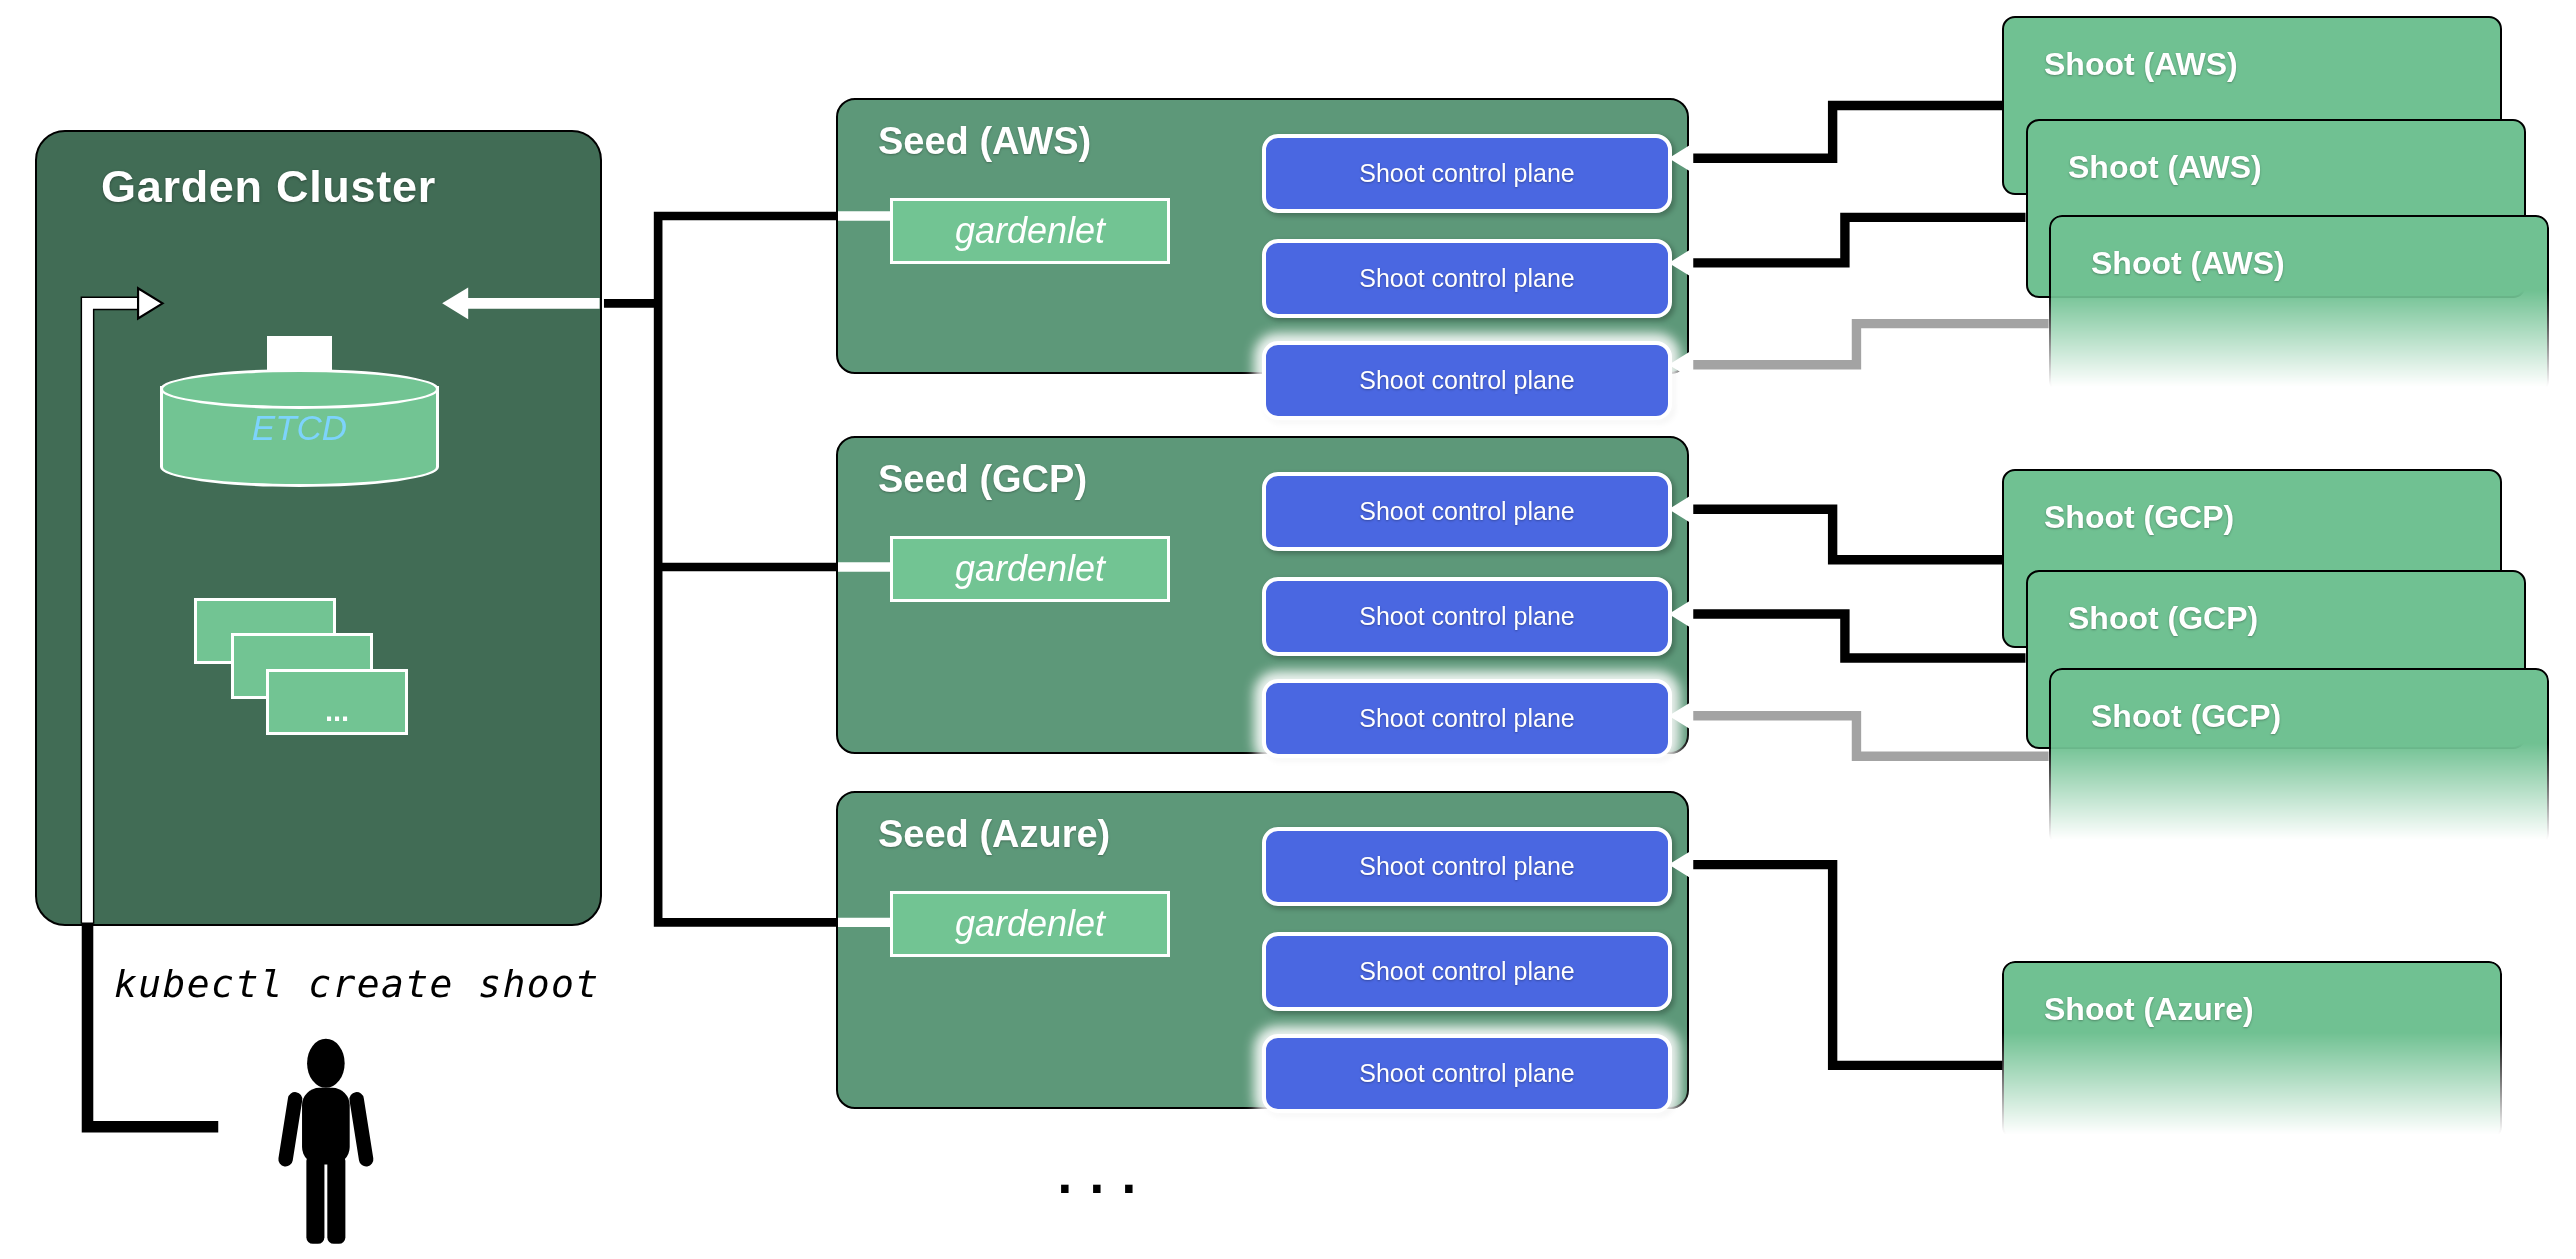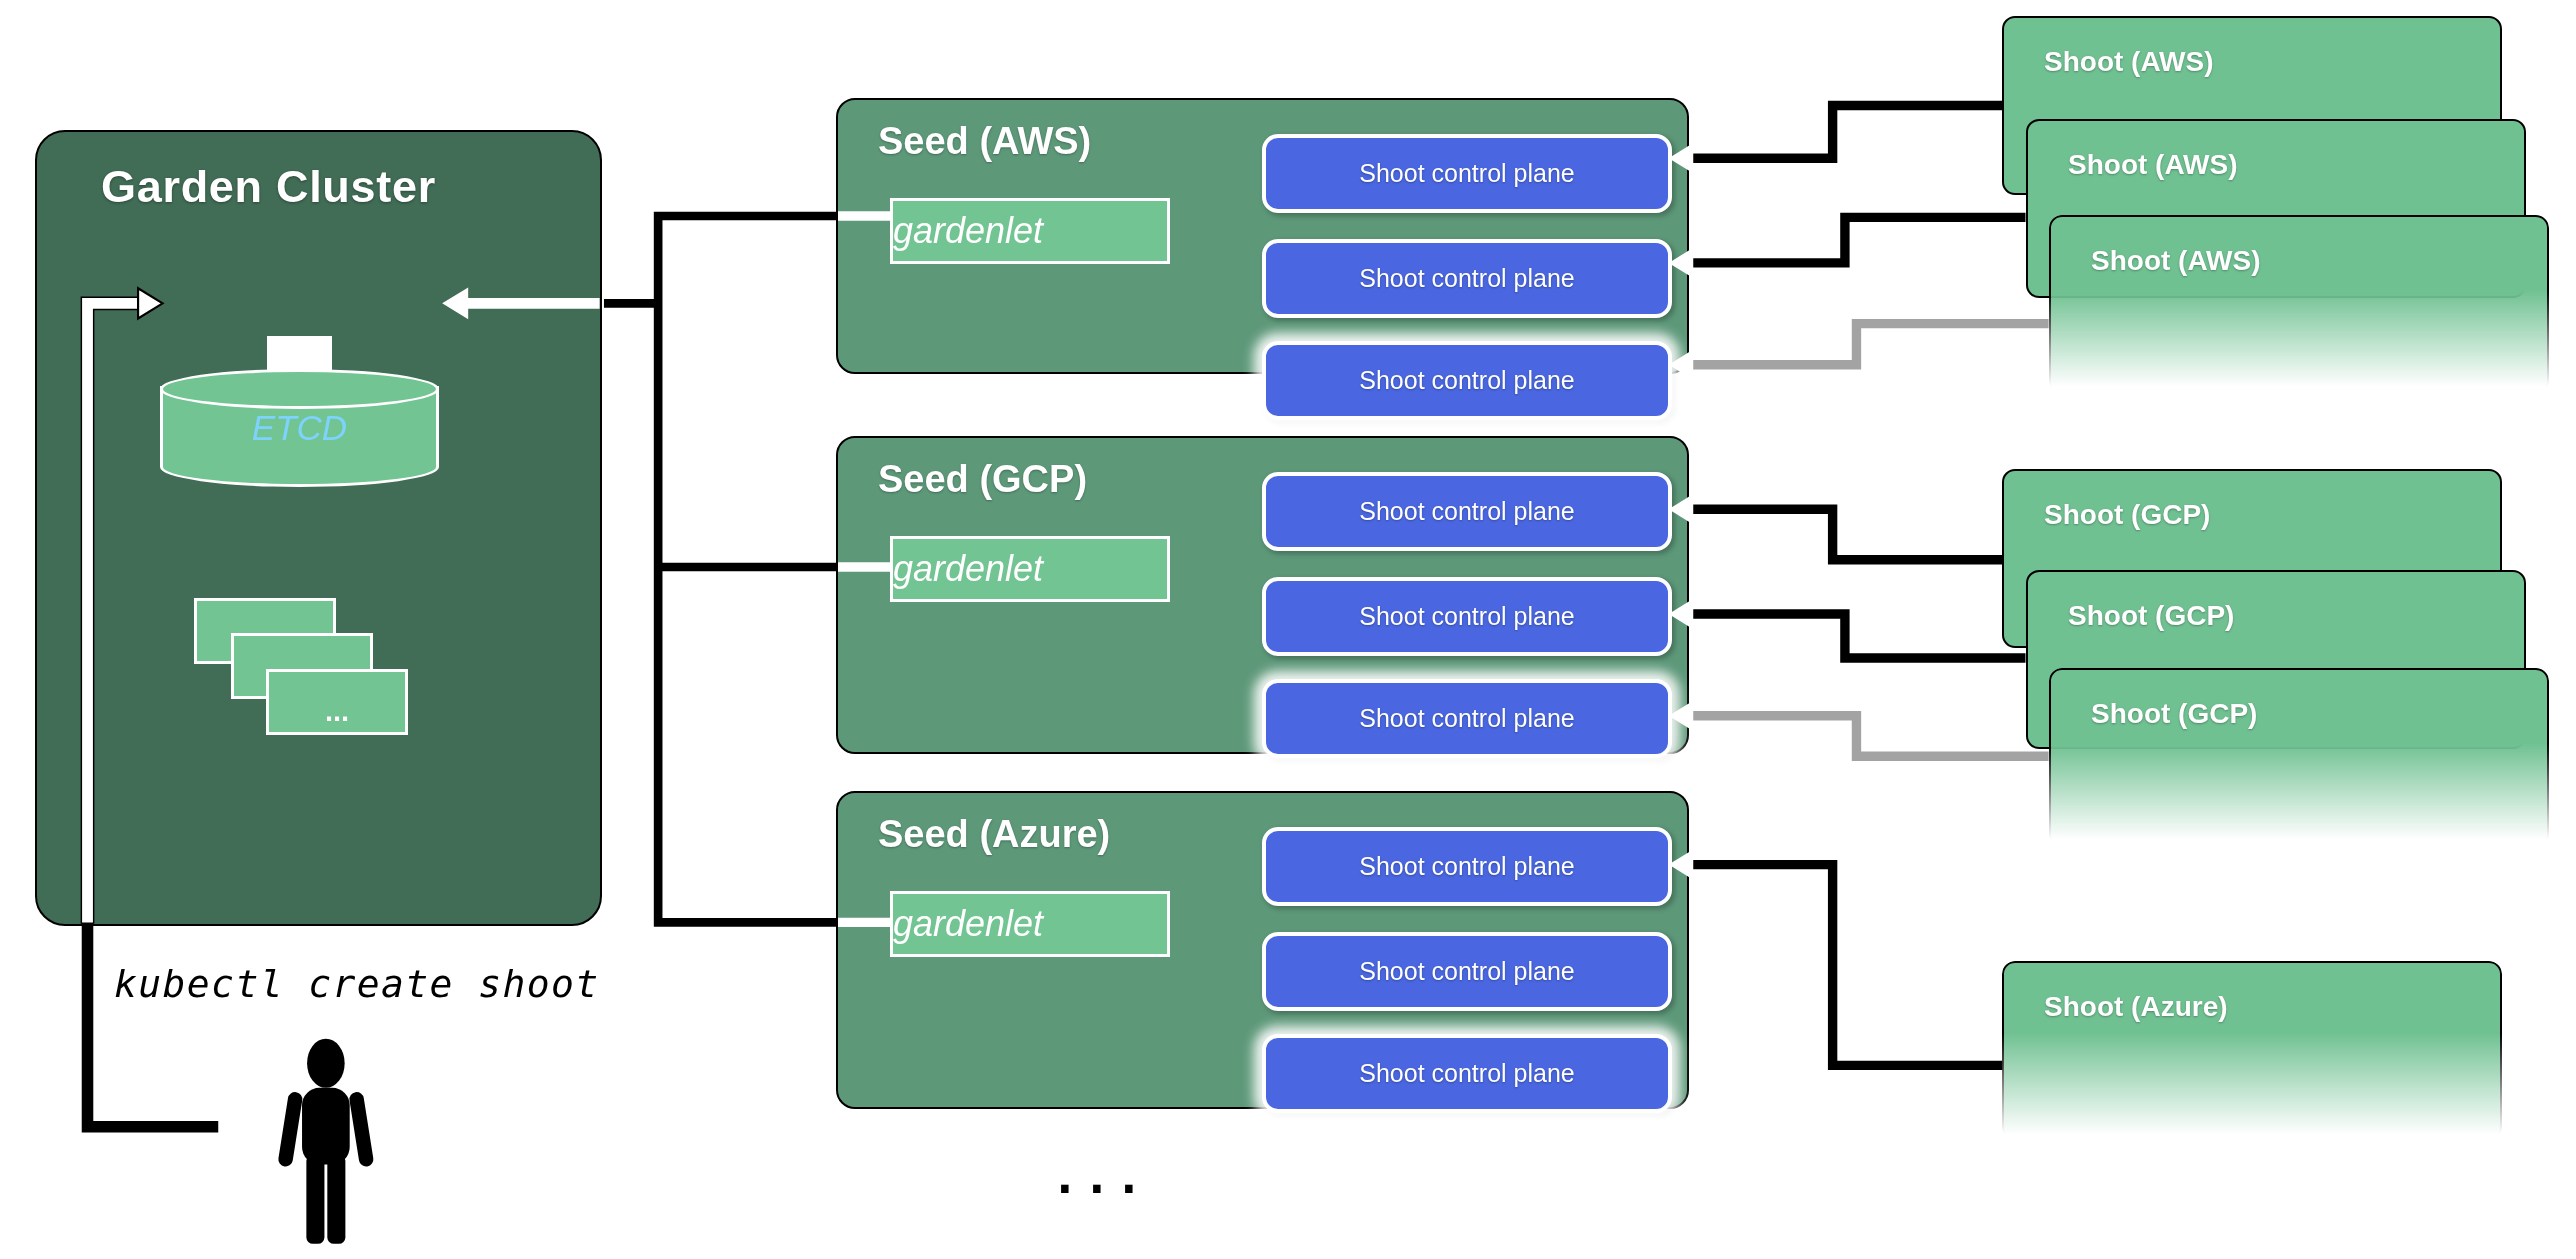--- a/index.html
+++ b/index.html
@@ -4,41 +4,41 @@
 <style>
   html,body{margin:0;padding:0;background:#fff;}
   #canvas{position:relative;width:2576px;height:1259px;background:#ffffff;overflow:hidden;
           font-family:"Liberation Sans", sans-serif;}
   .abs{position:absolute;box-sizing:border-box;}
   
   .garden{background:#416c55;border:2.2px solid #000;border-radius:30px;z-index:1;}
   .garden-title{color:#fff;font-size:45px;font-weight:bold;letter-spacing:0.7px;
                 text-shadow:0 1.4px 2.9px rgba(0,0,0,.35);white-space:nowrap;}
   .lightbox{background:#72c493;border:3.6px solid #fff;color:#fff;
-            display:flex;align-items:center;
+            display:flex;align-items:center;justify-content:center;
             font-style:italic;font-size:36px;}
   .conn-rect{background:#ffffff;}
   .etcd-ell{background:#72c493;border:3.6px solid #fff;border-radius:50%;}
   .etcd-body{background:#72c493;border-left:3.6px solid #fff;border-right:3.6px solid #fff;}
   .etcd-label{color:#7dd3fc;font-style:italic;font-size:35px;text-align:center;}
   .stackbox{background:#72c493;border:3.6px solid #fff;}
   .stack-ellipsis{color:#fff;font-weight:bold;font-size:29px;text-align:center;line-height:1;}
   
   .seed{background:#5d9879;border:2.9px solid #000;border-radius:19px;z-index:1;}
   .seed-title{color:#fff;font-size:38px;font-weight:bold;
               text-shadow:0 1.4px 2.2px rgba(0,0,0,.3);white-space:nowrap;}
   .gl{width:280px;height:66px;left:52px;top:98px;}
   .scp{left:424px;width:410px;height:79px;background:#4a67e1;border:4.3px solid #fff;
        border-radius:16px;color:#fff;font-size:25px;display:flex;align-items:center;
        justify-content:center;white-space:nowrap;box-shadow:2.2px 2.9px 5px rgba(0,0,0,.25);
        text-shadow:0 1.4px 2.2px rgba(0,0,0,.3);}
   .scp.ghost{box-shadow:0 0 11.6px 7.2px rgba(255,255,255,.9), 2.2px 2.9px 5px rgba(0,0,0,.15);}
   
   .shoot{width:500px;height:179px;background:#70c192;border:2.2px solid #000;border-radius:13px;}
-  .shoot-title{position:absolute;left:40px;top:27.5px;color:#fff;font-size:28px;font-weight:bold;
+  .shoot-title{position:absolute;left:40px;top:27.5px;color:#fff;font-size:32px;font-weight:bold;
                text-shadow:0 1.4px 2.2px rgba(0,0,0,.3);white-space:nowrap;}
   .fade{-webkit-mask-image:linear-gradient(to bottom,#000 42%,transparent 96%);
         mask-image:linear-gradient(to bottom,#000 42%,transparent 96%);}
   .fade-late{-webkit-mask-image:linear-gradient(to bottom,#000 40%,transparent 97%);
         mask-image:linear-gradient(to bottom,#000 40%,transparent 97%);}
   
   .kubectl{color:#000;font-family:"DejaVu Sans Mono", monospace;font-style:italic;
            font-size:38px;letter-spacing:1.4px;white-space:nowrap;}
   .more-ellipsis{color:#000;font-family:"DejaVu Sans Mono", monospace;font-weight:bold;
                  font-size:46px;letter-spacing:4.3px;line-height:1;}

